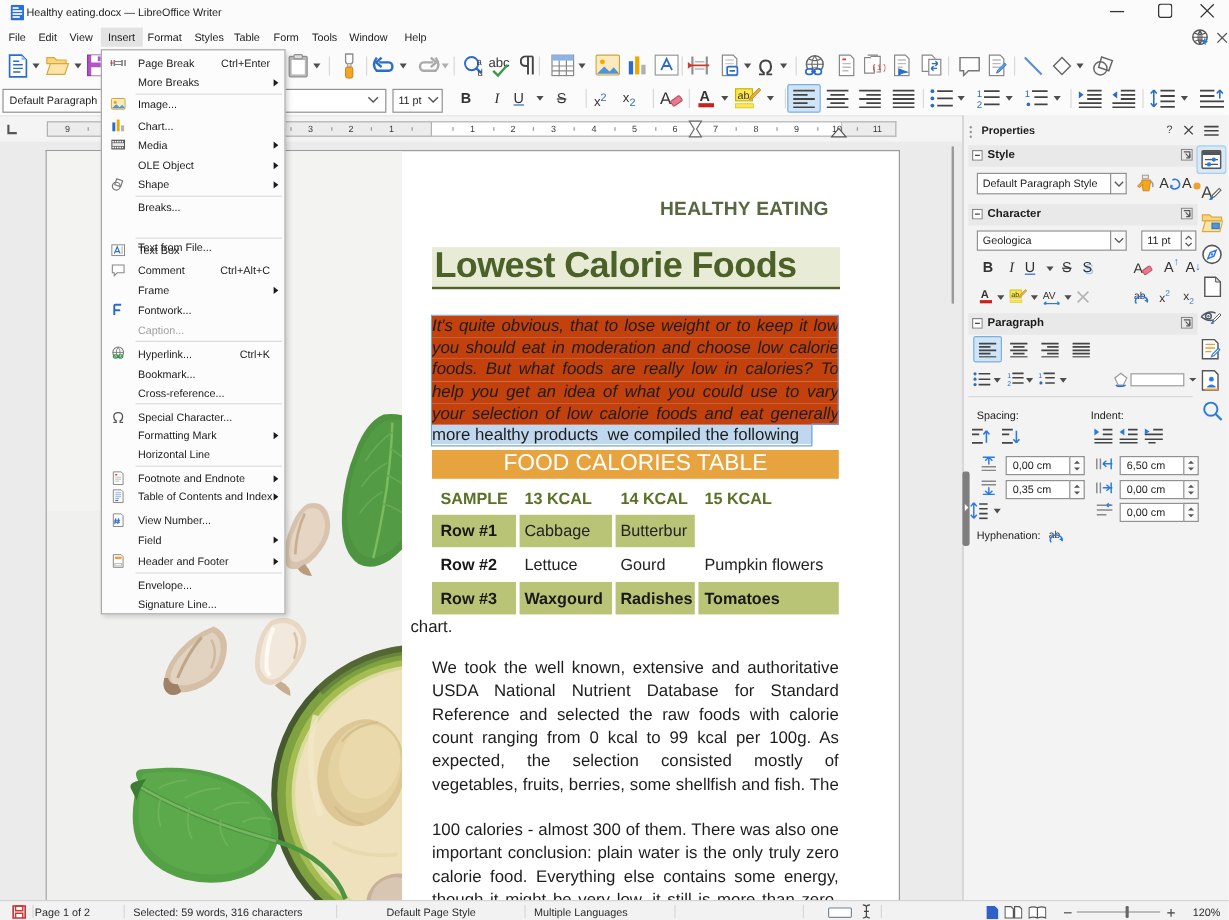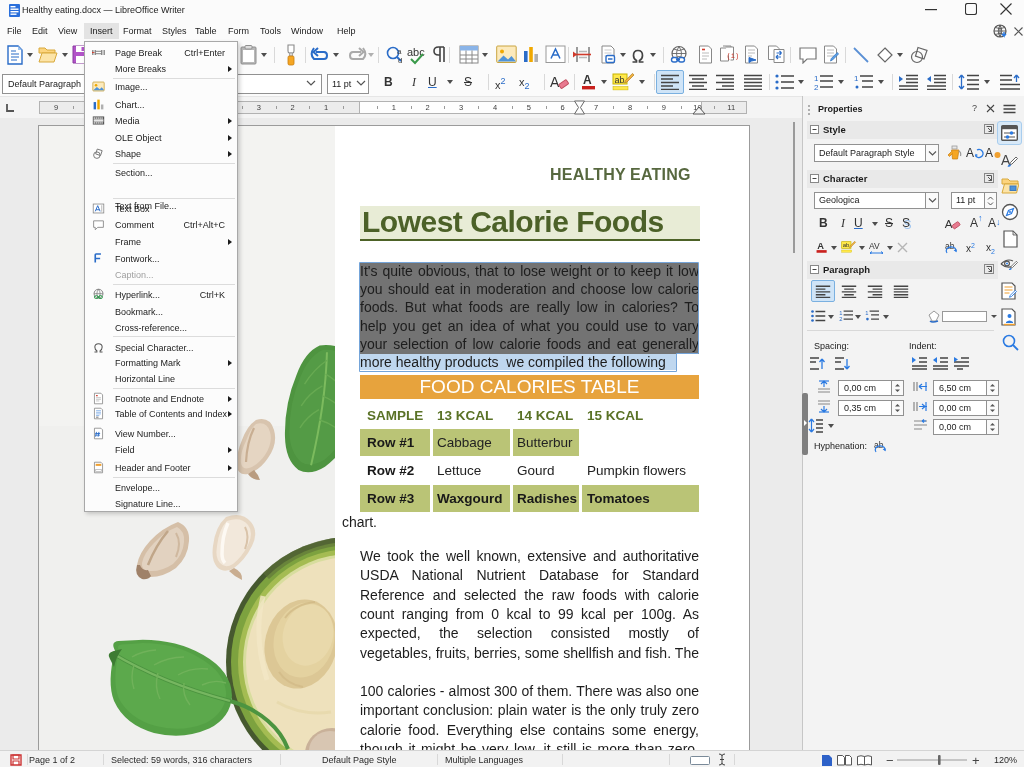--- a/index.html
+++ b/index.html
@@ -31,21 +31,21 @@
 .rtick { position:absolute; top:10px; width:1px; height:3px; background:#9a9a9a; }
 
 
 #docarea { position:absolute; left:0; top:118px; width:802px; height:632px; background:#ebebeb; overflow:hidden; }
 #page { position:absolute; left:38px; top:7px; width:712px; height:626px; background:#fff; border:1px solid #9b9b9b; border-bottom:none; }
 
 
 .docline { position:absolute; width:339px; font-size:14px; color:#1d1d1d; white-space:nowrap; }
 .jline { position:absolute; width:339px; font-size:14px; color:#1d1d1d; text-align:justify; text-align-last:justify; height:19.3px; overflow:hidden; }
 .jline span { display:inline; }
-.jline.sel { background:#737373; height:18.2px; }
+.jline.sel { background:#c2410c; height:18.2px;font-style:italic; }
 #tbl .trow { position:absolute; left:360px; width:339px; }
 #tbl .tc { position:absolute; top:0; bottom:0; font-size:13.5px; color:#222; padding:0 0 0 7px; display:flex; align-items:center; }
 #tbl .tc1 { left:0; width:69.5px; }
 #tbl .tc2 { left:73px; width:76.5px; padding-left:4px; }
 #tbl .tc3 { left:153px; width:66px; padding-left:4px; }
 #tbl .tc4 { left:222px; width:117px; padding-left:5px; }
 #tbl .tg { background:#bac476;text-align:right; }
 #tbl .tb { font-weight:700; color:#191919; }
 #tbl .th { font-weight:700; color:#5a7226; font-size:13.5px; }
 
@@ -942,21 +942,21 @@
   <div class="mi" style="top:104px">
       <svg class="micon" viewBox="0 0 16 16">
         <circle cx="6" cy="10" r="4" fill="none" stroke="#777" stroke-width="1.2"></circle>
         <path d="M6.5 2.5 l6 2 -2 6 -6 -2 z" fill="none" stroke="#777" stroke-width="1.2"></path>
       </svg>
       <span class="lbl">Shape</span>
       <span class="sub"></span>
     </div>
   <div class="msep" style="top:120.9px"></div>
   <div class="mi" style="top:122.9px">
-      <span class="lbl">Section...</span>
+      <span class="lbl">Breaks...</span>
     </div>
   <div class="mi" style="top:156px">
       <span class="lbl">Text from File...</span>
     </div>
   <div class="msep" style="top:156.4px"></div>
   <div class="mi" style="top:158.7px">
       <svg class="micon" viewBox="0 0 16 16">
         <rect x="1.5" y="2.5" width="13" height="11" fill="#fff" stroke="#888"></rect>
         <path d="M4 11.5 l3-7 3 7 M5 9.5 h4" stroke="#2a6cc8" stroke-width="1.2" fill="none"></path>
         <path d="M12 4 v8" stroke="#aaa"></path>

